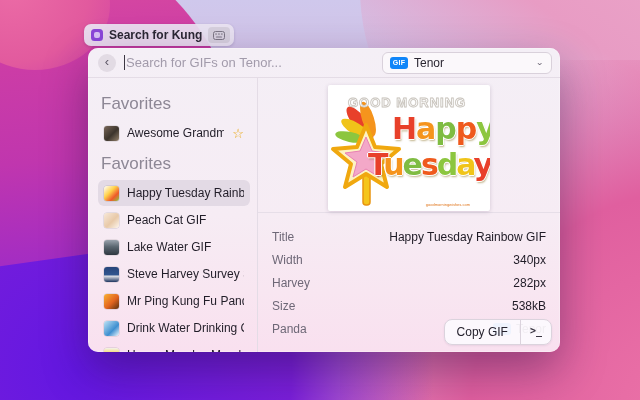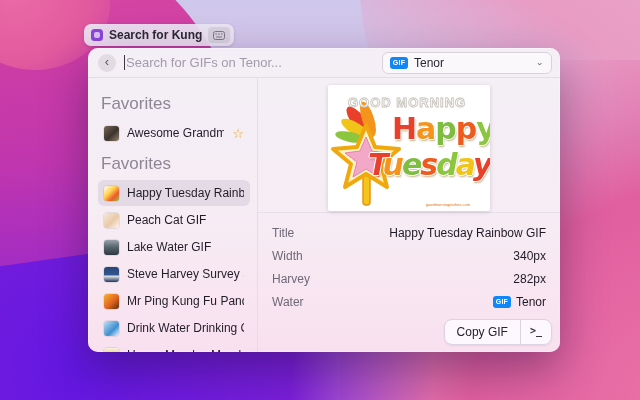--- a/index.html
+++ b/index.html
@@ -81,28 +81,28 @@
   
   .detail { flex:1; display:flex; flex-direction:column; min-width:0; position:relative; }
   .preview-wrap { height:134px; flex:0 0 134px; display:flex; align-items:center; justify-content:center; padding-top:6px; }
   .gif-card { width:162px; height:126px; background:#ffffff; border-radius:2px; position:relative;
     box-shadow:0 1px 4px rgba(60,30,80,0.18); overflow:hidden; }
   .good-morning { position:absolute; left:20px; top:10px; font-size:13px; font-weight:bold; letter-spacing:1px;
     color:#fdfdfd; -webkit-text-stroke:0.8px #c9c4bd; text-shadow:0 0 1px #bdb8b0; white-space:nowrap; }
   .word-happy { position:absolute; left:64px; top:26px; font-size:30px; font-weight:bold; letter-spacing:-1px;
     font-family:"DejaVu Sans",sans-serif; }
   .word-tuesday { position:absolute; left:40px; top:62px; font-size:30px; font-weight:bold; letter-spacing:-2px;
-    font-family:"DejaVu Sans",sans-serif;font-style:italic; }
+    font-family:"DejaVu Sans",sans-serif; }
   .word-happy span, .word-tuesday span { text-shadow:0 1px 0 #fff,0 -1px 0 #fff,1px 0 0 #fff,-1px 0 0 #fff,1px 2px 2px rgba(120,90,0,0.45); }
   .watermark { position:absolute; right:20px; bottom:4px; font-size:4px; color:#e07820; }
   .star-art { position:absolute; left:2px; top:14px; }
 
   .divider-h { height:1px; background:#e6dee8; flex:0 0 1px; }
   .meta { padding:8px 14px 0 14px; }
-  .meta-row { display:flex; align-items:center; height:23px;gap:36px; }
+  .meta-row { display:flex; align-items:flex-end; height:23px;gap:36px; }
   .meta-label { font-size:12px; color:#6e6877; }
   .meta-value { margin-left:auto; font-size:12px; color:#1f1b26; font-weight:500; display:flex; align-items:center; gap:5px; }
 
   .footer { position:absolute; right:8px; bottom:7px; display:flex; align-items:stretch;
     background:rgba(252,249,253,0.95); border:1px solid #dbd3dd; border-radius:8px; overflow:hidden;
     box-shadow:0 1px 2px rgba(50,25,80,0.08); }
   .footer-btn { font-size:12px; font-weight:500; color:#26222e; padding:5px 12px; display:flex; align-items:center; }
   .footer-sep { width:1px; background:#dbd3dd; }
   .terminal-btn { font-family:"DejaVu Sans Mono",monospace; font-size:10px; font-weight:bold; color:#3a3542; padding:5px 9px; }
 </style>
@@ -219,21 +219,25 @@
         </div>
         <div class="meta-row">
           <span class="meta-label">Width</span>
           <span class="meta-value">340px</span>
         </div>
         <div class="meta-row">
           <span class="meta-label">Harvey</span>
           <span class="meta-value">282px</span>
         </div>
         <div class="meta-row">
-          <span class="meta-label">Water</span>
+          <span class="meta-label">Size</span>
+          <span class="meta-value">538kB</span>
+        </div>
+        <div class="meta-row">
+          <span class="meta-label">Panda</span>
           <span class="meta-value">
             <span class="gif-badge">GIF</span>
             <span>Tenor</span>
           </span>
         </div>
       </div>
 
       <div class="footer">
         <div class="footer-btn">Copy GIF</div>
         <div class="footer-sep"></div>

